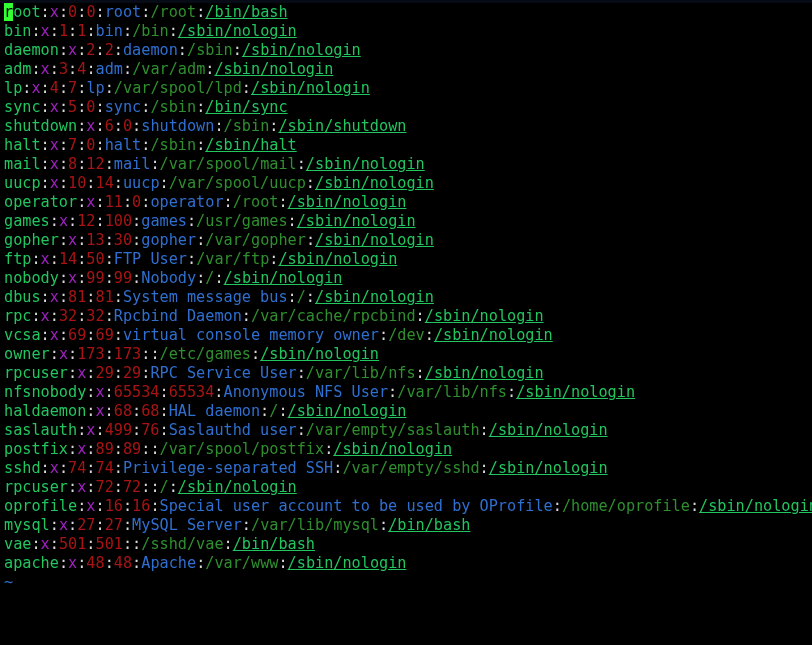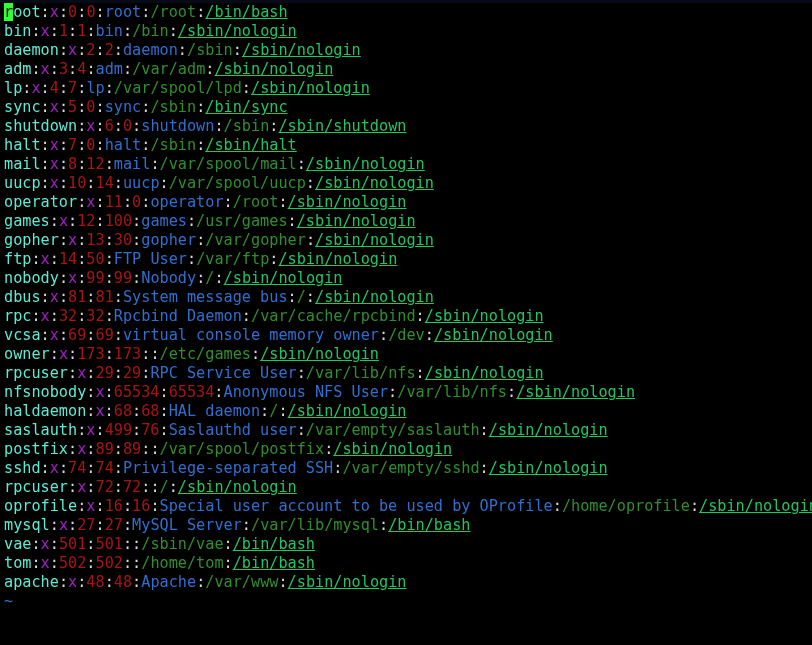--- a/index.html
+++ b/index.html
@@ -37,21 +37,21 @@
   }
   .line {
     height: 19px;
     line-height: 19px;
     font-size: 15.2px;
     letter-spacing: 0px;
     white-space: pre;
     font-family: "DejaVu Sans Mono", "Liberation Mono", monospace;
   }
   
-  .f-user  { color: #5eead4; text-align: right; }
+  .f-user  { color: #22c55e; text-align: right; }
   .f-sep   { color: #d8d8d8; }
   .f-pass  { color: #a020c0; }
   .f-uid   { color: #a81414; }
   .f-gid   { color: #a81414; }
   .f-gecos { color: #2f6fd0; text-align: right; }
   .f-home  { color: #2f8f2f; margin-top: 40px; }
   .f-shell { color: #22c55e; text-decoration: underline; }
   .tilde   { color: #2f6fd0; }
   .cursor {
     background: #33ff33;
@@ -85,18 +85,17 @@
       <div class="line"><span class="f-user">owner</span><span class="f-sep">:</span><span class="f-pass">x</span><span class="f-sep">:</span><span class="f-uid">173</span><span class="f-sep">:</span><span class="f-gid">173</span><span class="f-sep">:</span><span class="f-sep">:</span><span class="f-home">/etc/games</span><span class="f-sep">:</span><span class="f-shell">/sbin/nologin</span></div>
       <div class="line"><span class="f-user">rpcuser</span><span class="f-sep">:</span><span class="f-pass">x</span><span class="f-sep">:</span><span class="f-uid">29</span><span class="f-sep">:</span><span class="f-gid">29</span><span class="f-sep">:</span><span class="f-gecos">RPC Service User</span><span class="f-sep">:</span><span class="f-home">/var/lib/nfs</span><span class="f-sep">:</span><span class="f-shell">/sbin/nologin</span></div>
       <div class="line"><span class="f-user">nfsnobody</span><span class="f-sep">:</span><span class="f-pass">x</span><span class="f-sep">:</span><span class="f-uid">65534</span><span class="f-sep">:</span><span class="f-gid">65534</span><span class="f-sep">:</span><span class="f-gecos">Anonymous NFS User</span><span class="f-sep">:</span><span class="f-home">/var/lib/nfs</span><span class="f-sep">:</span><span class="f-shell">/sbin/nologin</span></div>
       <div class="line"><span class="f-user">haldaemon</span><span class="f-sep">:</span><span class="f-pass">x</span><span class="f-sep">:</span><span class="f-uid">68</span><span class="f-sep">:</span><span class="f-gid">68</span><span class="f-sep">:</span><span class="f-gecos">HAL daemon</span><span class="f-sep">:</span><span class="f-home">/</span><span class="f-sep">:</span><span class="f-shell">/sbin/nologin</span></div>
       <div class="line"><span class="f-user">saslauth</span><span class="f-sep">:</span><span class="f-pass">x</span><span class="f-sep">:</span><span class="f-uid">499</span><span class="f-sep">:</span><span class="f-gid">76</span><span class="f-sep">:</span><span class="f-gecos">Saslauthd user</span><span class="f-sep">:</span><span class="f-home">/var/empty/saslauth</span><span class="f-sep">:</span><span class="f-shell">/sbin/nologin</span></div>
       <div class="line"><span class="f-user">postfix</span><span class="f-sep">:</span><span class="f-pass">x</span><span class="f-sep">:</span><span class="f-uid">89</span><span class="f-sep">:</span><span class="f-gid">89</span><span class="f-sep">:</span><span class="f-sep">:</span><span class="f-home">/var/spool/postfix</span><span class="f-sep">:</span><span class="f-shell">/sbin/nologin</span></div>
       <div class="line"><span class="f-user">sshd</span><span class="f-sep">:</span><span class="f-pass">x</span><span class="f-sep">:</span><span class="f-uid">74</span><span class="f-sep">:</span><span class="f-gid">74</span><span class="f-sep">:</span><span class="f-gecos">Privilege-separated SSH</span><span class="f-sep">:</span><span class="f-home">/var/empty/sshd</span><span class="f-sep">:</span><span class="f-shell">/sbin/nologin</span></div>
       <div class="line"><span class="f-user">rpcuser</span><span class="f-sep">:</span><span class="f-pass">x</span><span class="f-sep">:</span><span class="f-uid">72</span><span class="f-sep">:</span><span class="f-gid">72</span><span class="f-sep">:</span><span class="f-sep">:</span><span class="f-home">/</span><span class="f-sep">:</span><span class="f-shell">/sbin/nologin</span></div>
       <div class="line"><span class="f-user">oprofile</span><span class="f-sep">:</span><span class="f-pass">x</span><span class="f-sep">:</span><span class="f-uid">16</span><span class="f-sep">:</span><span class="f-gid">16</span><span class="f-sep">:</span><span class="f-gecos">Special user account to be used by OProfile</span><span class="f-sep">:</span><span class="f-home">/home/oprofile</span><span class="f-sep">:</span><span class="f-shell">/sbin/nologin</span></div>
       <div class="line"><span class="f-user">mysql</span><span class="f-sep">:</span><span class="f-pass">x</span><span class="f-sep">:</span><span class="f-uid">27</span><span class="f-sep">:</span><span class="f-gid">27</span><span class="f-sep">:</span><span class="f-gecos">MySQL Server</span><span class="f-sep">:</span><span class="f-home">/var/lib/mysql</span><span class="f-sep">:</span><span class="f-shell">/bin/bash</span></div>
-      <div class="line"><span class="f-user">vae</span><span class="f-sep">:</span><span class="f-pass">x</span><span class="f-sep">:</span><span class="f-uid">501</span><span class="f-sep">:</span><span class="f-gid">501</span><span class="f-sep">:</span><span class="f-sep">:</span><span class="f-home">/sbin/vae</span><span class="f-sep">:</span><span class="f-shell">/bin/bash</span></div>
-      <div class="line"><span class="f-user">tom</span><span class="f-sep">:</span><span class="f-pass">x</span><span class="f-sep">:</span><span class="f-uid">502</span><span class="f-sep">:</span><span class="f-gid">502</span><span class="f-sep">:</span><span class="f-sep">:</span><span class="f-home">/home/tom</span><span class="f-sep">:</span><span class="f-shell">/bin/bash</span></div>
+      <div class="line"><span class="f-user">vae</span><span class="f-sep">:</span><span class="f-pass">x</span><span class="f-sep">:</span><span class="f-uid">501</span><span class="f-sep">:</span><span class="f-gid">501</span><span class="f-sep">:</span><span class="f-sep">:</span><span class="f-home">/sshd/vae</span><span class="f-sep">:</span><span class="f-shell">/bin/bash</span></div>
       <div class="line"><span class="f-user">apache</span><span class="f-sep">:</span><span class="f-pass">x</span><span class="f-sep">:</span><span class="f-uid">48</span><span class="f-sep">:</span><span class="f-gid">48</span><span class="f-sep">:</span><span class="f-gecos">Apache</span><span class="f-sep">:</span><span class="f-home">/var/www</span><span class="f-sep">:</span><span class="f-shell">/sbin/nologin</span></div>
       <div class="line tilde">~</div>
     </div>
 </div>
 
 </body></html>

